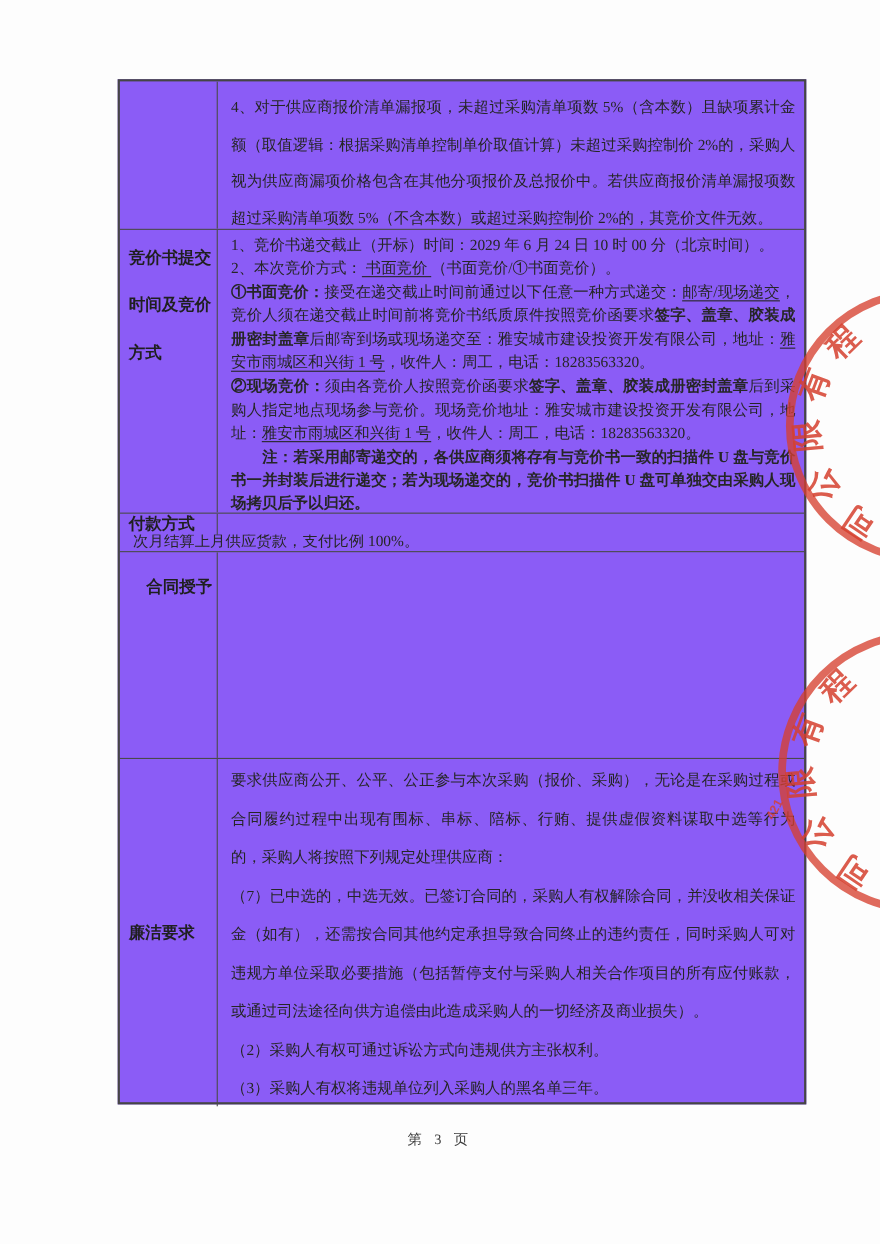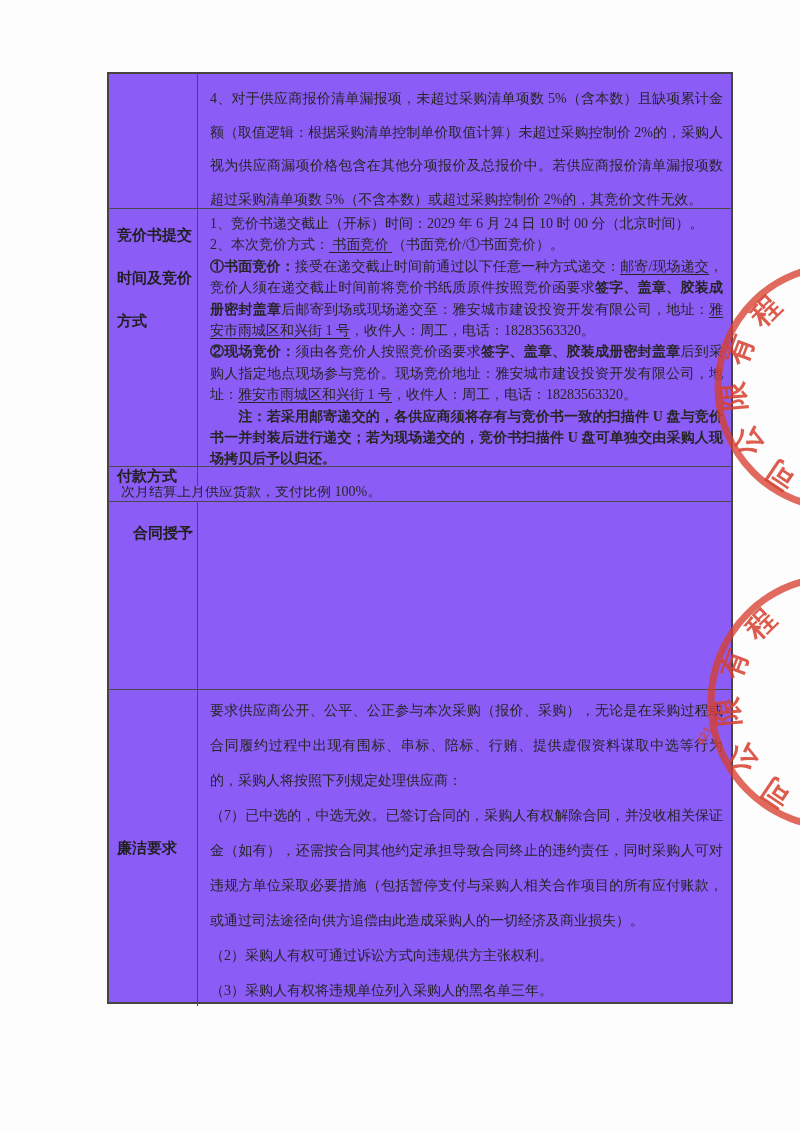--- a/index.html
+++ b/index.html
@@ -138,20 +138,21 @@
       <div class="t-content">
           <p><span>要求供应商公开、公平、公正参与本次采购（报价、采购），无论是在采购过程或合同履约过程中出现有围标、串标、陪标、行贿、提供虚假资料谋取中选等行为的，采购人将按照下列规定处理供应商：</span></p>
           <p><span>（7）已中选的，中选无效。已签订合同的，采购人有权解除合同，并没收相关保证金（如有），还需按合同其他约定承担导致合同终止的违约责任，同时采购人可对违规方单位采取必要措施（包括暂停支付与采购人相关合作项目的所有应付账款，或通过司法途径向供方追偿由此造成采购人的一切经济及商业损失）。</span></p>
           <p><span>（2）采购人有权可通过诉讼方式向违规供方主张权利。</span></p>
           <p><span>（3）采购人有权将违规单位列入采购人的黑名单三年。</span></p>
         </div>
     </div>
 
   </div>
 
+  <div class="page-footer">第 3 页</div>
 
   <svg class="stamps-layer" width="800" height="1131" viewBox="0 0 800 1131">
     <g>
       <circle class="seal-ring" cx="839" cy="387" r="121" stroke="#d6402f"></circle>
       <g class="stamp-chars">
           <text x="772.3" y="317.9" text-anchor="middle" fill="#d6402f" transform="rotate(-44.0 772.3 317.9)">程</text>
           <text x="749.1" y="353.4" text-anchor="middle" fill="#d6402f" transform="rotate(-69.5 749.1 353.4)">有</text>
           <text x="743.4" y="395.4" text-anchor="middle" fill="#d6402f" transform="rotate(-95.0 743.4 395.4)">限</text>
           <text x="756.3" y="435.7" text-anchor="middle" fill="#d6402f" transform="rotate(-120.5 756.3 435.7)">公</text>
           <text x="785.3" y="466.6" text-anchor="middle" fill="#d6402f" transform="rotate(-146.0 785.3 466.6)">司</text>

